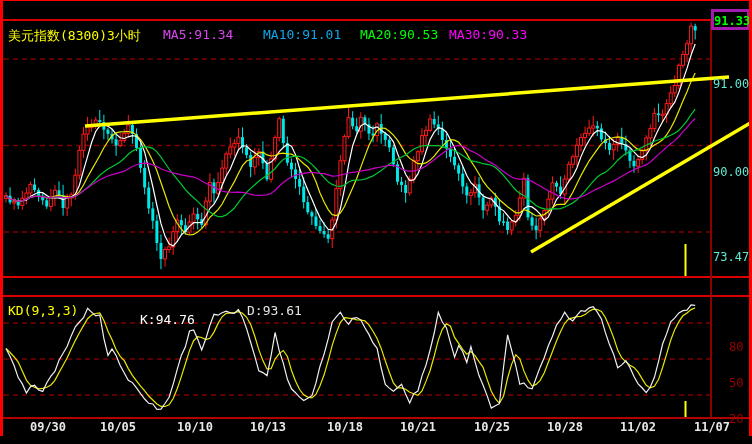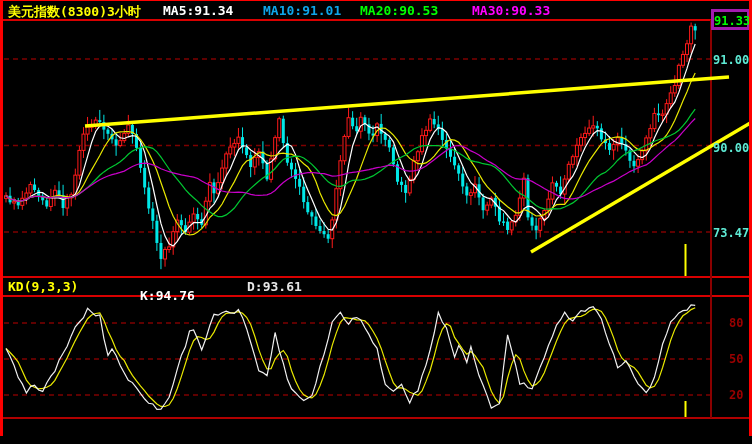--- a/index.html
+++ b/index.html
@@ -1,20 +1,20 @@
 <!DOCTYPE html>
 <html><head>
 <meta charset="utf-8">
 <style>
   * { margin:0; padding:0; box-sizing:border-box; }
   html,body { width:752px; height:444px; background:#000; overflow:hidden;
     font-family:"DejaVu Sans Mono","Liberation Mono",monospace; }
   #app { position:relative; width:752px; height:444px; background:#000; }
   .abs { position:absolute; }
-  .lbl { position:absolute; white-space:nowrap; font-weight:bold; }
+  .lbl { position:absolute; white-space:nowrap; font-weight:normal;margin-top:24px; }
   .hdr-lbl { font-size:13px; top:3px; }
   .axis-lbl { font-size:12px; color:#5eead4; left:713px; }
   .kd-lbl { font-size:12px; color:#9b0000; left:713px;padding-left:16px; }
   .date-lbl { position:absolute; top:0; transform:translateX(-50%); font-size:12px;
     font-weight:bold; color:#e8e8e8; white-space:nowrap; }
   .sep { position:absolute; left:0; width:752px; }
   #price-box { position:absolute; left:711px; top:9px; width:39px; height:21px;
     border:3px solid #a21caf; background:#000; color:#00ff00; font-size:12px;
     font-weight:bold; text-align:center; line-height:19px; }
   #taskbar { position:absolute; left:0; top:436px; width:752px; height:8px; background:#000; }
@@ -24,24 +24,24 @@
   #tray { position:absolute; top:0; height:8px; background:#bdbdbd; border-top:1px solid #ffffff; }
   svg { position:absolute; left:0; top:0; }
 </style>
 </head>
 <body>
 
 <div id="app">
 
   <div class="abs" style="left:0;top:0;width:752px;height:19px;">
     <span class="lbl hdr-lbl" style="left: 8px; color: rgb(255, 255, 0);">美元指数(8300)3小时</span>
-    <span class="lbl hdr-lbl ma-lbl" style="left: 163px; color: #ffffff;">MA5:91.34</span>
+    <span class="lbl hdr-lbl ma-lbl" style="left: 163px; color: #d946ef;">MA5:91.34</span>
     <span class="lbl hdr-lbl ma-lbl" style="left: 263px; color: #0ea5e9;">MA10:91.01</span>
     <span class="lbl hdr-lbl ma-lbl" style="left: 360px; color: rgb(0, 255, 0);">MA20:90.53</span>
-    <span class="lbl hdr-lbl ma-lbl" style="left: 472px; color: rgb(255, 0, 255);">MA30:90.33</span>
+    <span class="lbl hdr-lbl ma-lbl" style="left: 449px; color: rgb(255, 0, 255);">MA30:90.33</span>
   </div>
 
   <div class="sep" style="top:19px;height:2px;background:#d80000;"></div>
   <div class="sep" style="top:276px;height:2px;background:#d80000;"></div>
   <div class="sep" style="top:295px;height:2px;background:#d80000;"></div>
   <div class="sep" style="top:417px;height:2px;background:#b00000;"></div>
 
   <svg width="752" height="444" viewBox="0 0 752 444">
     <g>
         <line x1="4" y1="59" x2="710" y2="59" stroke="#7e0000" stroke-width="1.4" stroke-dasharray="5 4"></line>
@@ -425,19 +425,31 @@
   <div class="abs" style="left:0;top:278px;width:752px;height:17px;">
     <span class="lbl" style="left:8px;top:1px;font-size:13px;color:#ffff00;">KD(9,3,3)</span>
     <span class="lbl" style="left:140px;top:10px;font-size:13px;color:#ffffff;">K:94.76</span>
     <span class="lbl" style="left:247px;top:1px;font-size:13px;color:#e5e5e5;">D:93.61</span>
   </div>
 
   <span class="lbl kd-lbl" style="top:316px;">80</span>
   <span class="lbl kd-lbl" style="top:352px;">50</span>
   <span class="lbl kd-lbl" style="top:388px;">20</span>
 
+  <div class="abs" style="left:0;top:420px;width:752px;height:14px;">
+      <span class="date-lbl" style="left: 48px;">09/30</span>
+      <span class="date-lbl" style="left: 118px;">10/05</span>
+      <span class="date-lbl" style="left: 195px;">10/10</span>
+      <span class="date-lbl" style="left: 268px;">10/13</span>
+      <span class="date-lbl" style="left: 345px;">10/18</span>
+      <span class="date-lbl" style="left: 418px;">10/21</span>
+      <span class="date-lbl" style="left: 492px;">10/25</span>
+      <span class="date-lbl" style="left: 565px;">10/28</span>
+      <span class="date-lbl" style="left: 638px;">11/02</span>
+      <span class="date-lbl" style="left: 712px;">11/07</span>
+    </div>
 
   <div class="abs" style="left:0;top:0;width:752px;height:1px;background:#fe0000;"></div>
   <div class="abs" style="left:0;top:0;width:3px;height:436px;background:#fe0000;"></div>
   <div class="abs" style="left:749px;top:0;width:3px;height:436px;background:#fe0000;"></div>
 
 
 </div>
 
 </body></html>

